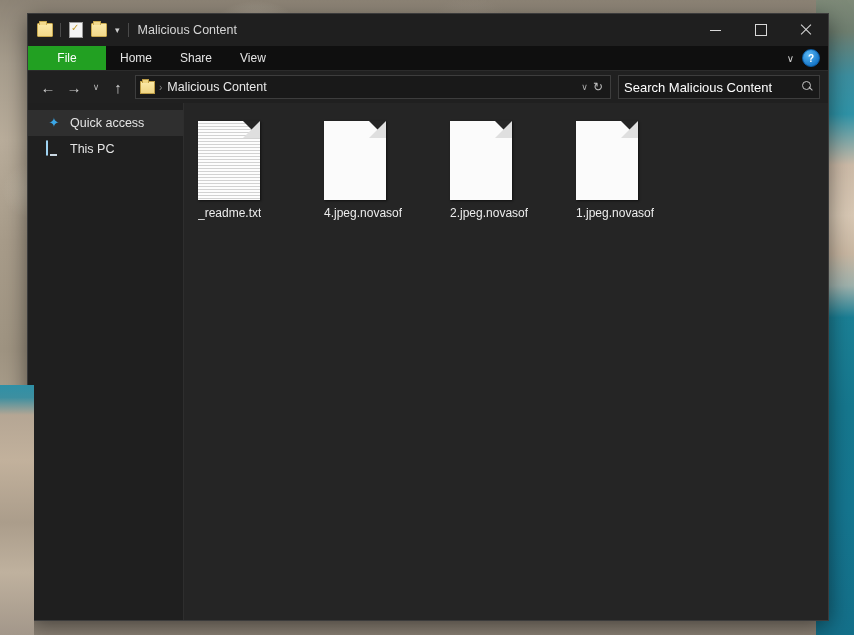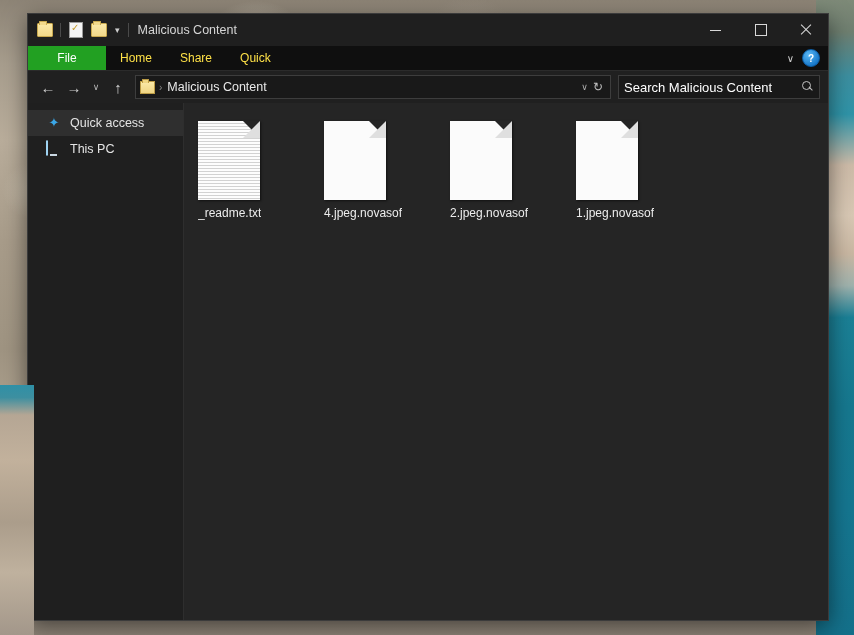--- a/index.html
+++ b/index.html
@@ -168,21 +168,21 @@
     align-items: stretch;
     flex: 0 0 auto;
     border-bottom: 1px solid #2b2b2b;
   }
   .tab {
     display: flex;
     align-items: center;
     justify-content: center;
     padding: 0 14px;
     font-size: 12px;
-    color: #fde047;
+    color: #e5e5e5;
   }
   .tab.file {
     background: #22a022;
     color: #ffffff;
     font-weight: normal;
     min-width: 50px;
   }
   .ribbon-spacer { flex: 1 1 auto; }
   .ribbon-right {
     display: flex;
@@ -480,21 +480,21 @@
         <div class="wc close">
           <span class="glyph-close"></span>
         </div>
       </div>
     </div>
 
     <div class="ribbon">
       <div class="tab file">File</div>
       <div class="tab">Home</div>
       <div class="tab">Share</div>
-      <div class="tab">Quick</div>
+      <div class="tab">View</div>
       <div class="ribbon-spacer"></div>
       <div class="ribbon-right">
         <div class="chev-down">∨</div>
         <div class="help-btn">?</div>
       </div>
     </div>
 
     <div class="addressbar">
       <div class="navbtn">←</div>
       <div class="navbtn">→</div>

